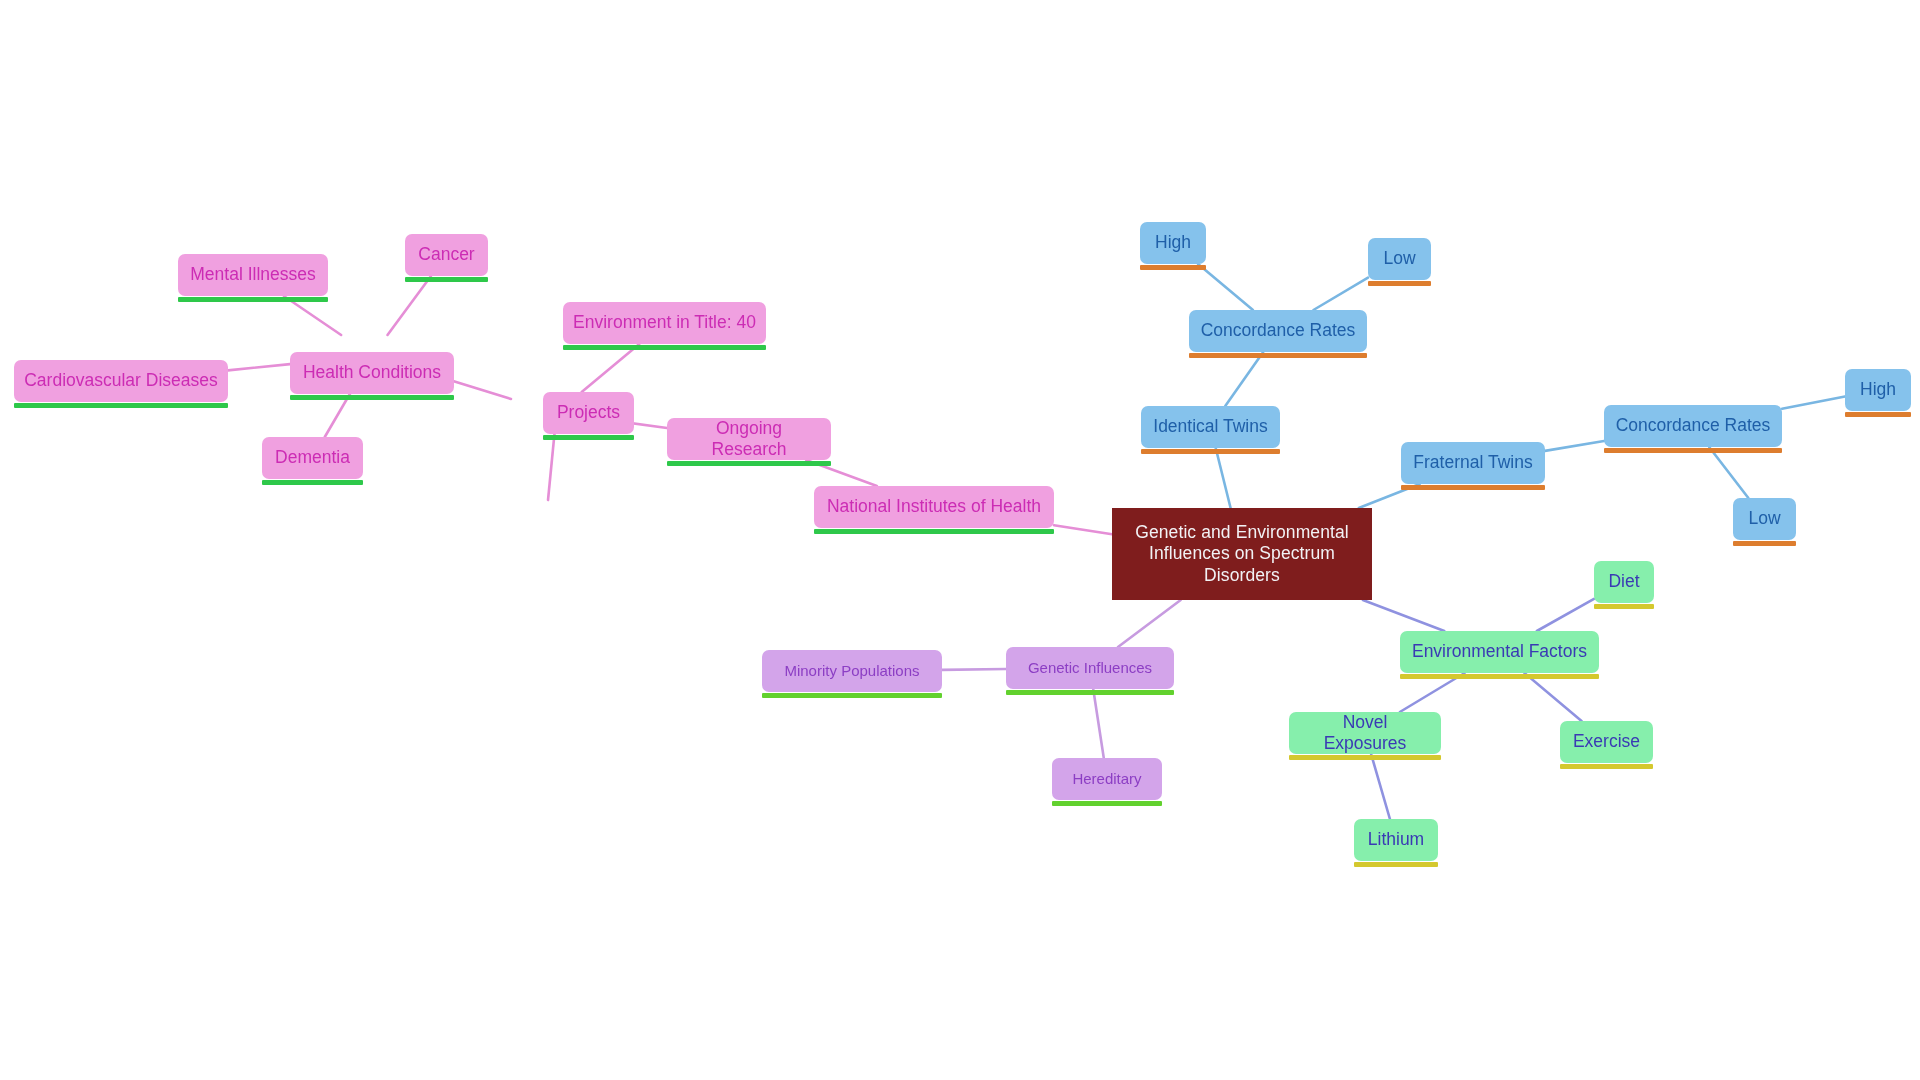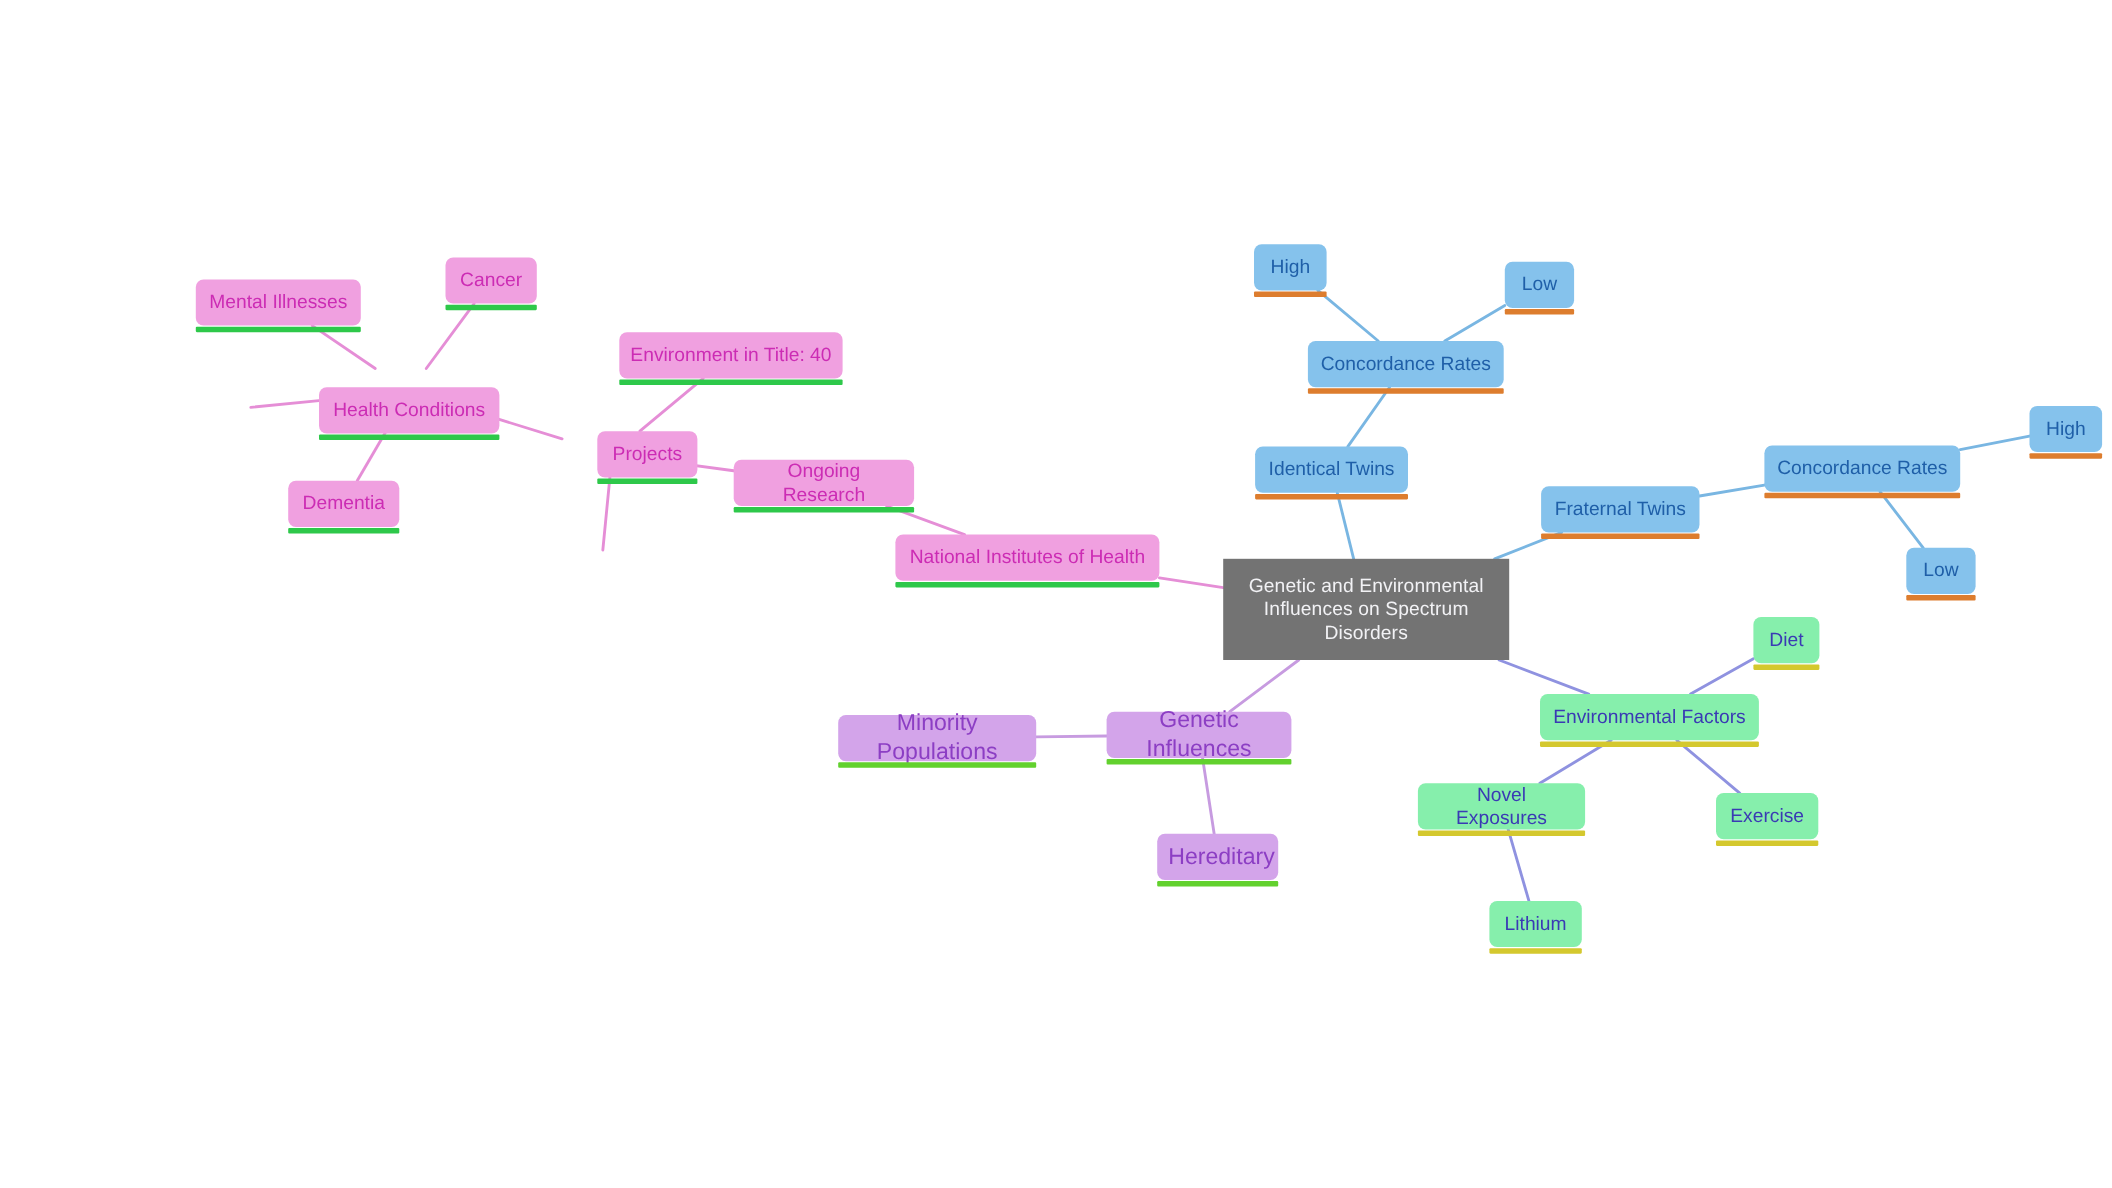--- a/index.html
+++ b/index.html
@@ -49,21 +49,21 @@
   .node .underline {
     position: absolute;
     left: 0;
     bottom: -6px;
     height: 5px;
     width: 100%;
     border-radius: 1px;
   }
   
   .node.root {
-    background: #737373;
+    background: #7f1d1d;
     color: #f2f2f5;
     border-radius: 0;
     font-size: 17.5px;
     letter-spacing: 0.1px;
   }
 
   
   .node.pink {
     background: #f0a0e0;
     color: #cc2cb4;
@@ -76,21 +76,21 @@
     background: #85c2ec;
     color: #1f5fa8;
     font-size: 17.5px;
   }
   .node.blue .underline { background: #dd7d2e; }
 
   
   .node.purple {
     background: #d3a4ea;
     color: #8c3ec4;
-    font-size: 21px;
+    font-size: 15px;
   }
   .node.purple .underline { background: #62d12e; }
 
   
   .node.peri {
     background: #86efac;
     color: #3a3ab4;
     font-size: 17.5px;
   }
   .node.peri .underline { background: #d4c82e; }
@@ -121,20 +121,24 @@
       <line x1="1180.6666666666667" y1="600" x2="1118" y2="647" stroke="#c79be0" stroke-width="2.6" stroke-linecap="round"></line>
       <line x1="1006" y1="669.0588235294117" x2="942" y2="669.8655462184873" stroke="#c79be0" stroke-width="2.6" stroke-linecap="round"></line>
       <line x1="1093.2162162162163" y1="689" x2="1103.7837837837837" y2="758" stroke="#c79be0" stroke-width="2.6" stroke-linecap="round"></line>
       <line x1="1362.8673469387754" y1="600" x2="1444.3214285714287" y2="631" stroke="#8f92e0" stroke-width="2.6" stroke-linecap="round"></line>
       <line x1="1536.85" y1="631" x2="1594" y2="598.8674698795181" stroke="#8f92e0" stroke-width="2.6" stroke-linecap="round"></line>
       <line x1="1524.4666666666667" y1="673" x2="1581.5333333333333" y2="721" stroke="#8f92e0" stroke-width="2.6" stroke-linecap="round"></line>
       <line x1="1464.6296296296296" y1="673" x2="1399.8703703703704" y2="712" stroke="#8f92e0" stroke-width="2.6" stroke-linecap="round"></line>
       <line x1="1371.0841121495328" y1="754" x2="1389.9158878504672" y2="819" stroke="#8f92e0" stroke-width="2.6" stroke-linecap="round"></line>
     </svg>
 
+  <div class="node pink" style="left:14px; top:360px; width:214px; height:42px;">
+    <span class="label">Cardiovascular Diseases</span>
+    <span class="underline"></span>
+  </div>
 
   <div class="node pink" style="left:178px; top:254px; width:150px; height:42px;">
     <span class="label">Mental Illnesses</span>
     <span class="underline"></span>
   </div>
 
   <div class="node pink" style="left:405px; top:234px; width:83px; height:42px;">
     <span class="label">Cancer</span>
     <span class="underline"></span>
   </div>

